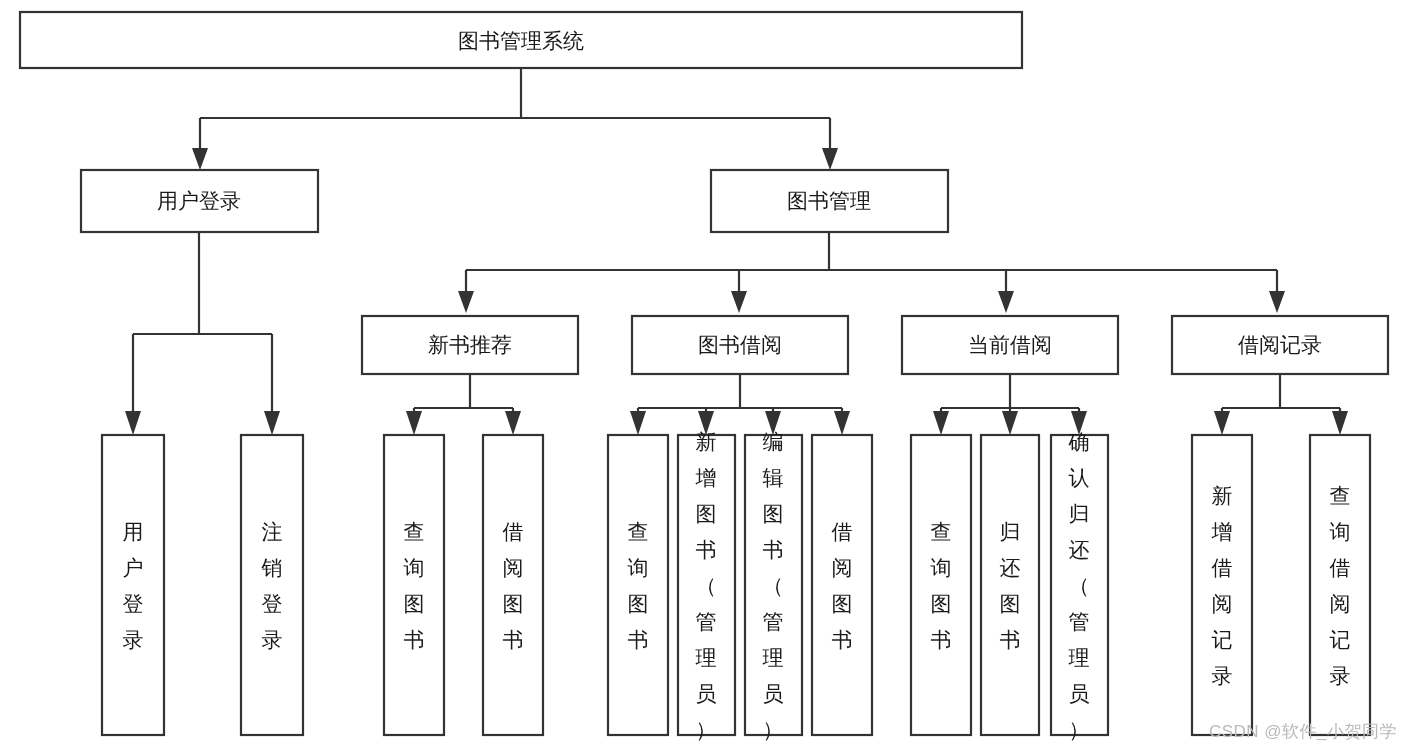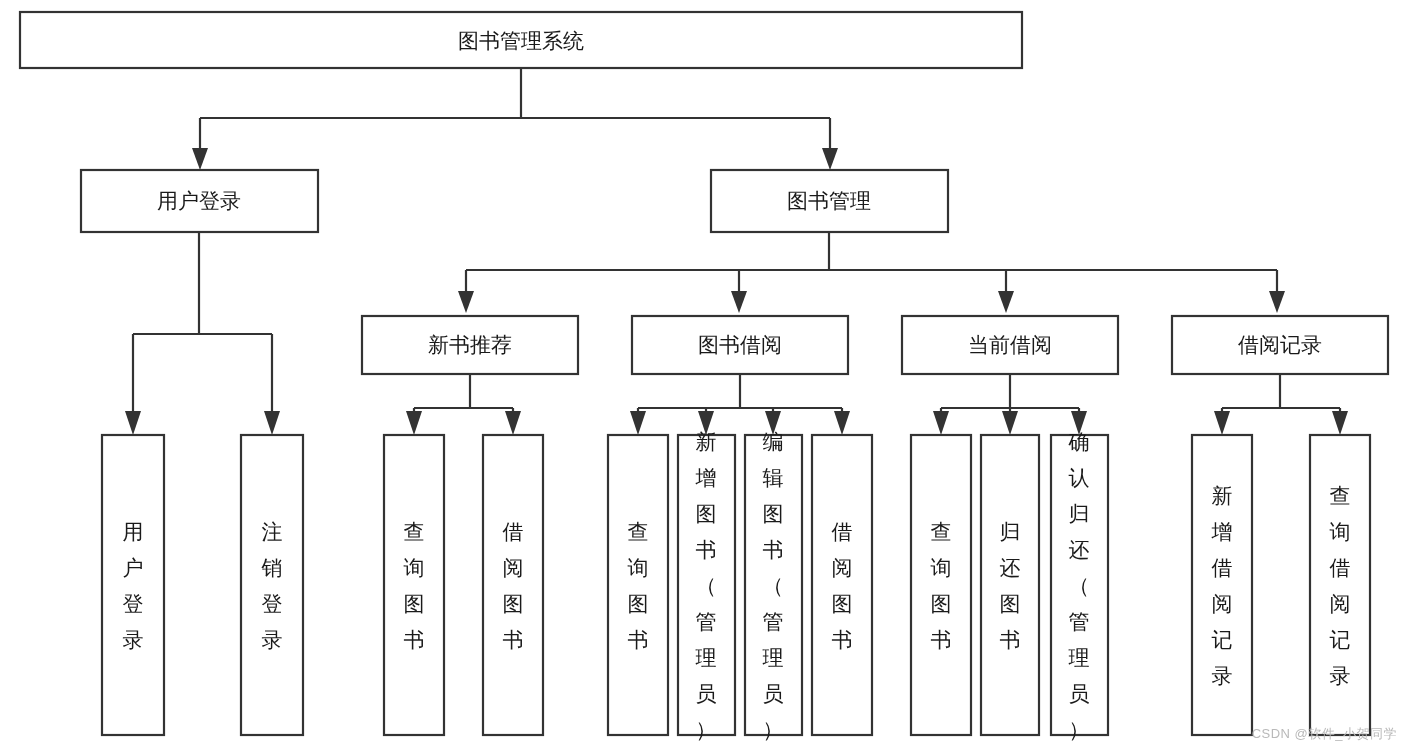--- a/index.html
+++ b/index.html
@@ -44,21 +44,21 @@
   }
   .arrow-head {
     fill: #333333;
     stroke: none;
   }
   .watermark {
     position: absolute;
     right: 8px;
     bottom: 4px;
     font-family: "Liberation Sans", "DejaVu Sans", sans-serif;
-    font-size: 13px;
+    font-size: 17px;
     color: #b9b9b9;
     white-space: nowrap;
     letter-spacing: 0.5px;
     pointer-events: none;
   }
 </style>
 </head>
 <body>
 
 <svg id="diagram" viewBox="0 0 1405 747" xmlns="http://www.w3.org/2000/svg">

